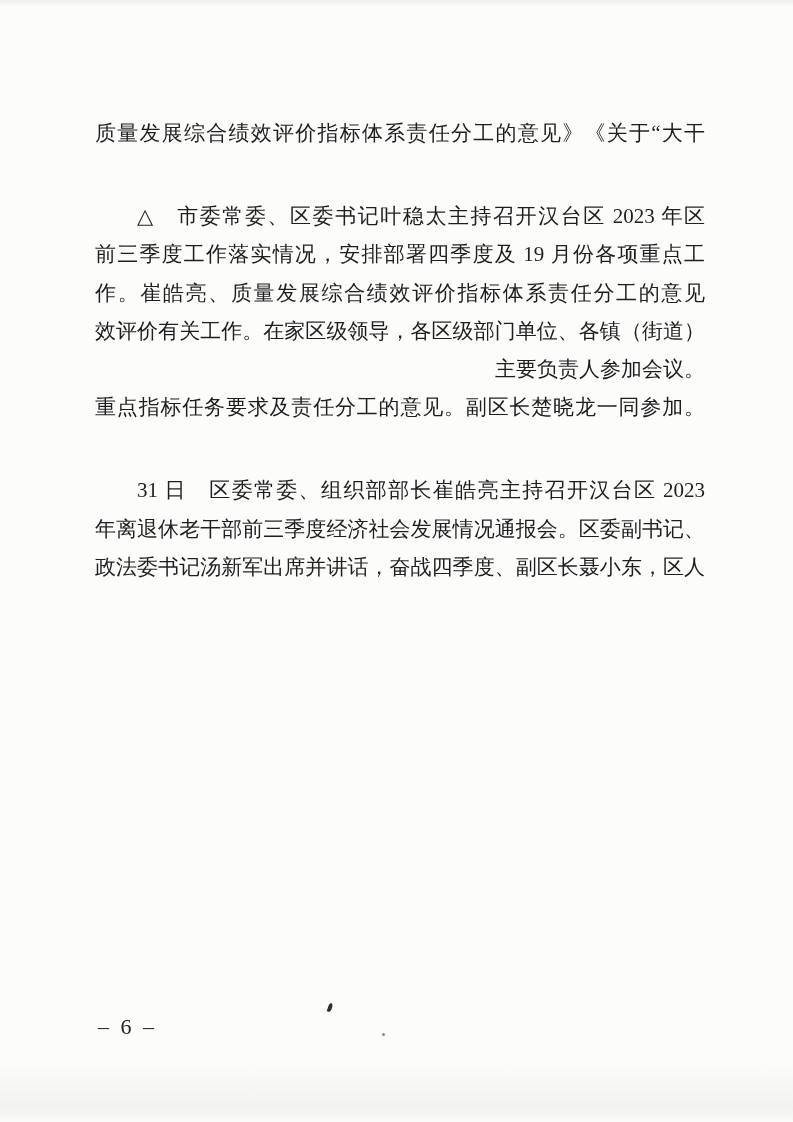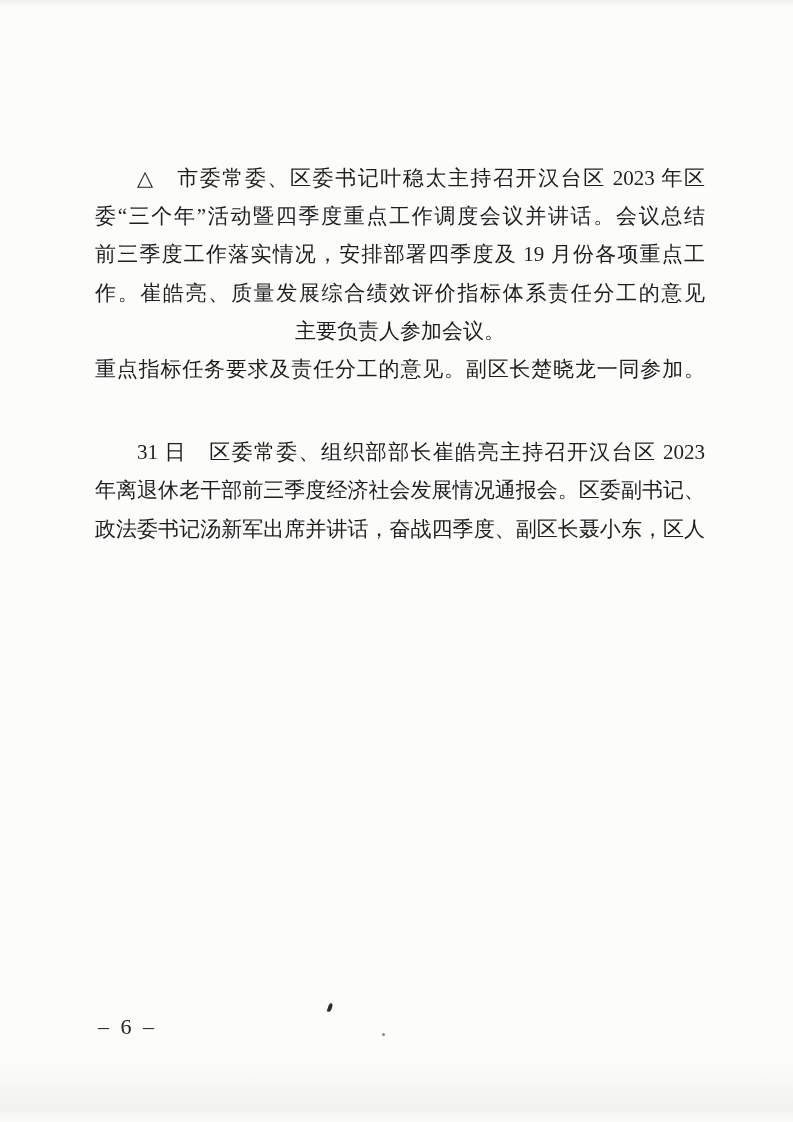--- a/index.html
+++ b/index.html
@@ -23,21 +23,21 @@
     position: absolute;
     left: 95px;
     top: 114px;
     width: 610px;
     color: #1e1e1e;
     font-size: 21px;
     line-height: 38.2px;
   }
   .line {
     height: 38.2px;
-    text-align: center;
+    text-align: right;
     white-space: nowrap;
   }
   .line.j {
     white-space: normal;
     text-align: justify;
     text-align-last: justify;
   }
   .line.indent { text-indent: 2em; margin-top: 45px; }
   .page-number {
     position: absolute;
@@ -66,24 +66,25 @@
     height: 3px;
     border-radius: 50%;
     background: #8a8a88;
   }
 </style>
 </head>
 <body>
 
 <div class="page">
   <div class="text-block" id="doc-body">
+      <div class="line j">质量发展综合绩效评价指标体系责任分工的意见》《关于“大干</div>
       <div class="line j indent">△　市委常委、区委书记叶稳太主持召开汉台区 2023 年区</div>
-      <div class="line j">委“三个年”活动暨四季度重点工作调度会议并讲话。会议总结</div>
       <div class="line j">前三季度工作落实情况，安排部署四季度及 19 月份各项重点工</div>
       <div class="line j">作。崔皓亮、质量发展综合绩效评价指标体系责任分工的意见</div>
+      <div class="line j">效评价有关工作。在家区级领导，各区级部门单位、各镇（街道）</div>
       <div class="line">主要负责人参加会议。</div>
       <div class="line j">重点指标任务要求及责任分工的意见。副区长楚晓龙一同参加。</div>
       <div class="line j indent">31 日　区委常委、组织部部长崔皓亮主持召开汉台区 2023</div>
       <div class="line j">年离退休老干部前三季度经济社会发展情况通报会。区委副书记、</div>
       <div class="line j">政法委书记汤新军出席并讲话，奋战四季度、副区长聂小东，区人</div>
     </div>
   <div class="page-number">– 6 –</div>
   <div class="speck speck-1"></div>
   <div class="speck speck-2"></div>
 </div>

